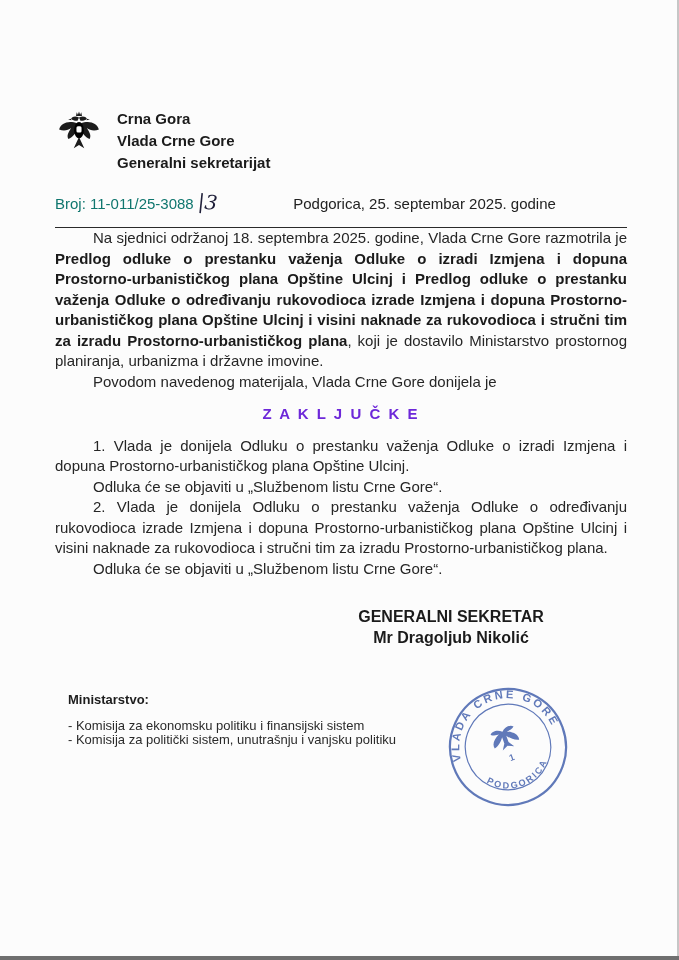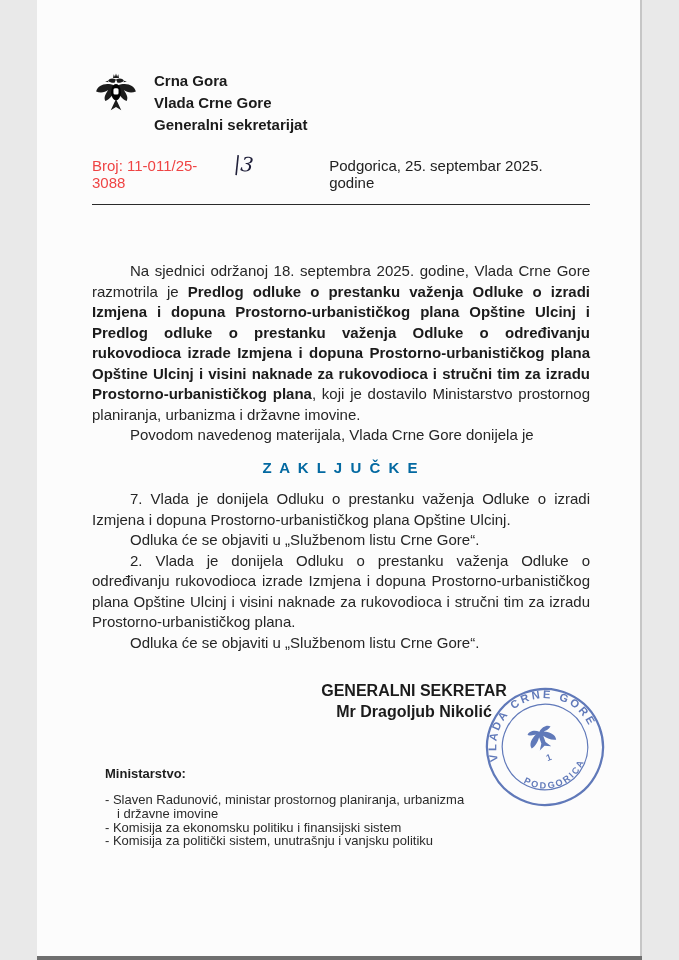--- a/index.html
+++ b/index.html
@@ -1,49 +1,49 @@
 <!DOCTYPE html>
 <html><head>
 <meta charset="utf-8">
 <style>
   html,body{margin:0;padding:0;background:#e9e9e9;}
   .page{
     position:relative;
-    width:605px;height:960px;
+    width:679px;height:960px;
     background:#fcfcfc;
     box-sizing:border-box;
-    padding:68px 52px 0 55px;
+    padding:106px 52px 0 55px;
     font-family:"Liberation Sans", sans-serif;
     color:#262626;
     overflow:hidden;
     margin:0 auto;
   }
   
   .crest-row{display:flex;align-items:flex-start;}
   .crest{width:48px;height:56px;flex:0 0 auto;}
   .crest path, .crest circle{fill:#1c1c1c;}
   .crest .shield{fill:#fcfcfc;}
   .org{margin-left:14px;padding-top:2px;}
   .org-line{font-weight:bold;font-size:15px;line-height:22px;color:#1b1b1b;}
   .num-row{display:flex;align-items:baseline;margin-top:16px;font-size:15px;}
-  .doc-number{color:#ef4444;}
+  .doc-number{color:#0f766e;}
   .handwritten{
     font-family:"DejaVu Serif", serif;font-style:italic;font-size:20px;
     display:inline-block;transform:rotate(6deg);margin-left:4px;color:#20203a;
   }
   .place-date{margin-left:76px;color:#222;}
   .divider{border-top:1.5px solid #2a2a2a;margin-top:13px;height:0;}
   
-  .doc-body{margin-top:56px;}
+  .doc-body{}
   p{margin:0;font-size:15px;line-height:20.5px;}
   .justify{text-align:justify;}
   .indent{text-indent:38px;}
   .heading{
     text-align:center;font-weight:bold;font-size:15px;
-    letter-spacing:2px;margin:12px 0 11px;color:#0369a1;
+    letter-spacing:2px;margin:12px 0 11px;color:#6d28d9;
   }
   b{color:#1b1b1b;}
   
   .signature{
     width:280px;margin:27px 36px 0 auto;text-align:center;
     font-weight:bold;font-size:16px;line-height:21px;color:#1b1b1b;
   }
   
   .stamp{
     position:absolute;left:447px;top:686px;width:122px;height:122px;
@@ -99,21 +99,21 @@
 
   <div class="divider"></div>
 
   <div class="doc-body">
     <p class="justify indent"><span>Na sjednici održanoj 18. septembra 2025. godine, Vlada Crne Gore razmotrila je </span><b>Predlog odluke o prestanku važenja Odluke o izradi Izmjena i dopuna Prostorno-urbanističkog plana Opštine Ulcinj i Predlog odluke o prestanku važenja Odluke o određivanju rukovodioca izrade Izmjena i dopuna Prostorno-urbanističkog plana Opštine Ulcinj i visini naknade za rukovodioca i stručni tim za izradu Prostorno-urbanističkog plana</b><span>, koji je dostavilo Ministarstvo prostornog planiranja, urbanizma i državne imovine.</span></p>
 
     <p class="indent">Povodom navedenog materijala, Vlada Crne Gore donijela je</p>
 
     <p class="heading">Z A K L J U Č K E</p>
 
-    <p class="justify indent">7. Vlada je donijela Odluku o prestanku važenja Odluke o izradi Izmjena i dopuna Prostorno-urbanističkog plana Opštine Ulcinj.</p>
+    <p class="justify indent">1. Vlada je donijela Odluku o prestanku važenja Odluke o izradi Izmjena i dopuna Prostorno-urbanističkog plana Opštine Ulcinj.</p>
     <p class="indent">Odluka će se objaviti u „Službenom listu Crne Gore“.</p>
 
     <p class="justify indent">2. Vlada je donijela Odluku o prestanku važenja Odluke o određivanju rukovodioca izrade Izmjena i dopuna Prostorno-urbanističkog plana Opštine Ulcinj i visini naknade za rukovodioca i stručni tim za izradu Prostorno-urbanističkog plana.</p>
     <p class="indent">Odluka će se objaviti u „Službenom listu Crne Gore“.</p>
   </div>
 
   <div class="signature">
     <div>GENERALNI SEKRETAR</div>
     <div>Mr Dragoljub Nikolić</div>
   </div>
@@ -126,20 +126,19 @@
       <path id="arcBot" d="M19,60 A41,41 0 0 0 101,60"></path>
     </defs>
     <text class="st-text" text-anchor="middle"><textPath href="#arcTop" startOffset="50%">VLADA CRNE GORE</textPath></text>
     <text class="st-text small" text-anchor="middle"><textPath href="#arcBot" startOffset="50%">PODGORICA</textPath></text>
     <path class="st-eagle" d="M60 44 C56 40 50 40 48 43 C51 45.2 54 45.4 56 45.2 C50 48 46 52 47.2 57 C52 56 55.8 52 57.8 49 L57.8 55.5 L54 61.5 L60 58.6 L66 61.5 L62.2 55.5 L62.2 49 C64.2 52 68 56 72.8 57 C74 52 70 48 64 45.2 C66 45.4 69 45.2 72 43 C70 40 64 40 60 44 Z"></path>
     <text class="st-num" x="60" y="74" text-anchor="middle">1</text>
   </svg>
 
   <div class="distribution">
     <div class="dist-label">Ministarstvo:</div>
-    <div class="dist-item">- Slaven Radunović, ministar prostornog planiranja, urbanizma i državne imovine</div>
     <div class="dist-item">- Komisija za ekonomsku politiku i finansijski sistem</div>
     <div class="dist-item">- Komisija za politički sistem, unutrašnju i vanjsku politiku</div>
   </div>
 
   <div class="scan-edge-right"></div>
   <div class="scan-edge-bottom"></div>
 </div>
 
 </body></html>

